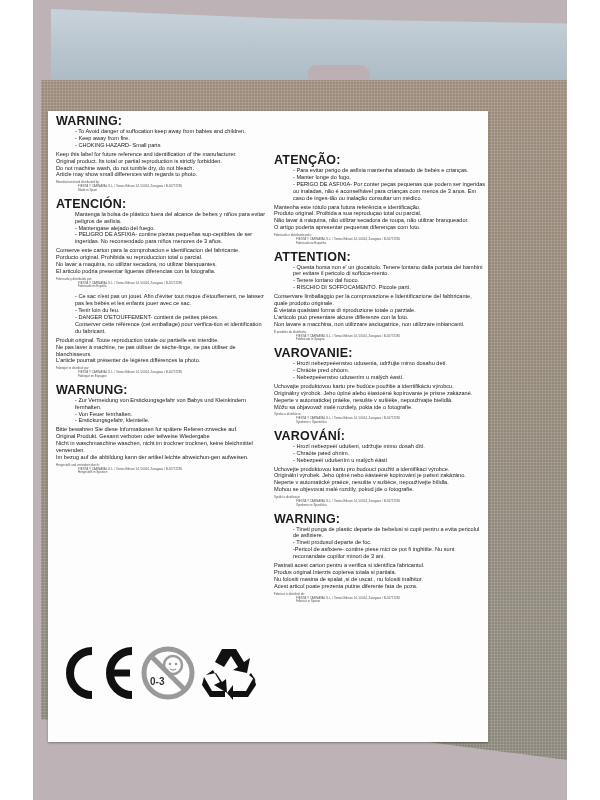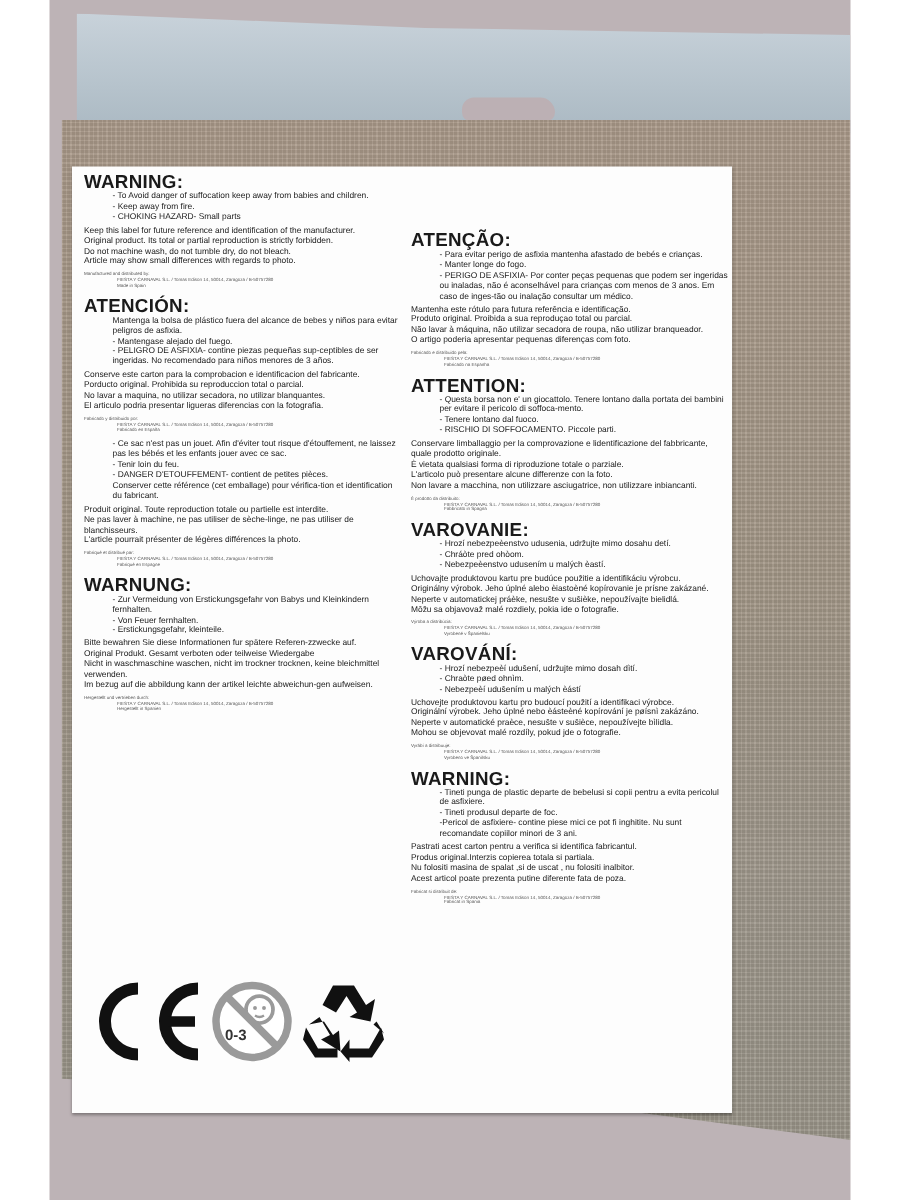--- a/index.html
+++ b/index.html
@@ -16,21 +16,21 @@
   .label { position:absolute; left:48px; top:111px; width:440px; height:631px; background:#fdfdfd; box-shadow:0 1px 2px rgba(0,0,0,0.35); }
   .col { position:absolute; top:0; width:212px; color:#1a1a1a; }
   .col.left { left:8px; top:3px; }
   .col.right { left:226px; top:3px;margin-top:39px; }
   .sec { margin-bottom:4px; }
   .sec h2 { margin:0; font-size:12.5px; font-weight:bold; letter-spacing:0.2px; line-height:14px; }
   .bul { font-size:5.6px; line-height:6.9px; padding-left:19px; margin:0; }
   .txt { font-size:5.6px; line-height:6.9px; margin:2px 0 0 0; }
   .mfr { font-size:3px; line-height:3.8px; color:#555; margin-top:3px; }
   .mfr .ind { padding-left:22px; }
-  .icons { position:absolute; left:10px; top:534px; width:205px; height:72px; display:flex; align-items:center; gap:4px; }
+  .icons { position:absolute; left:10px; top:534px; width:205px; height:72px; display:flex; gap:4px; }
   .icon { display:block; }
 </style>
 </head>
 <body>
 
 <div class="photo">
   <div class="plastic">
     <div class="hole"></div>
   </div>
   <div class="burlap"></div>

